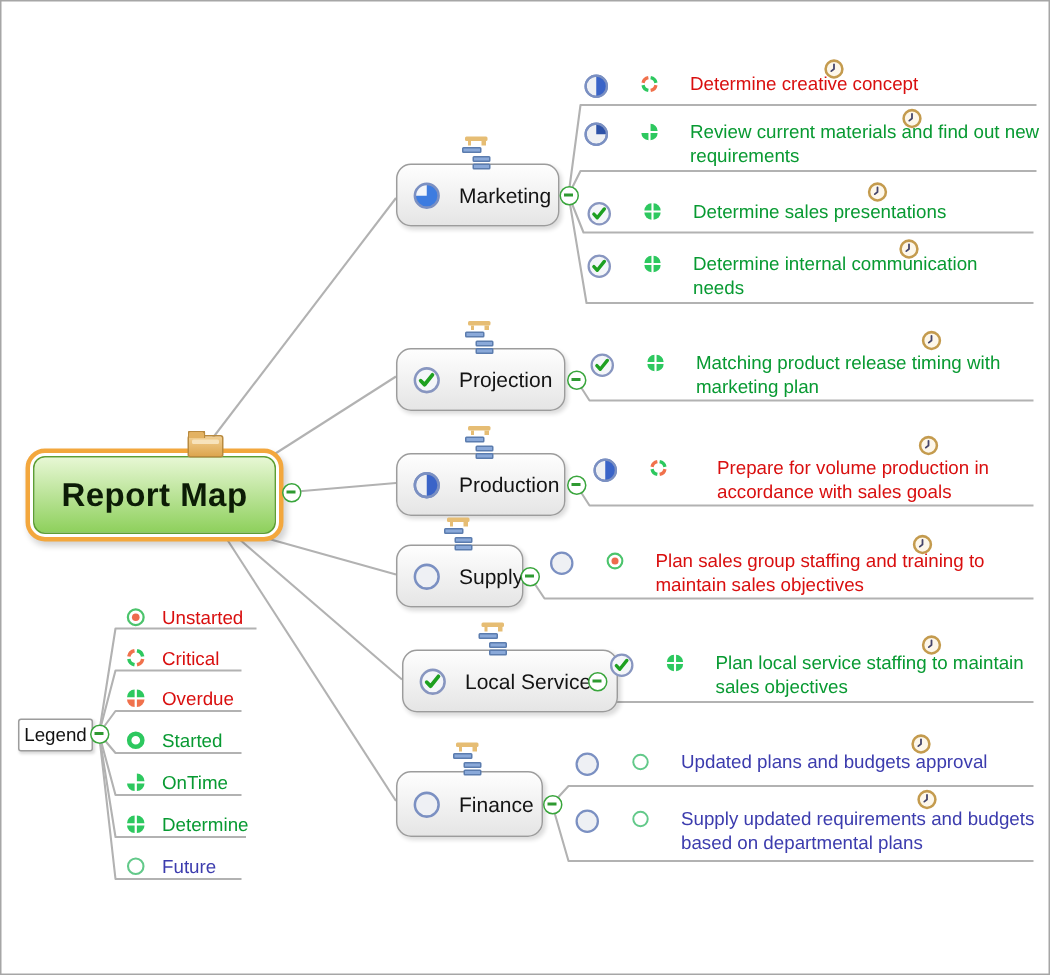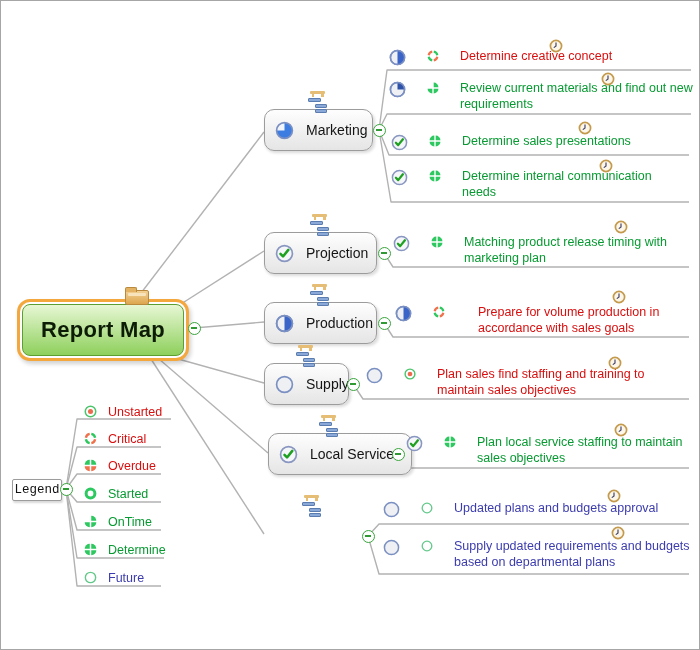--- a/index.html
+++ b/index.html
@@ -27,21 +27,21 @@
   .srow{position:absolute;display:flex;align-items:flex-start;gap:20px;}
   .stext{font-size:12.5px;line-height:15.5px;}
   .c-red{color:#d90f0f}.c-green{color:#089a32}.c-navy{color:#3c3cae}
   .pico{width:19px;height:19px;flex:0 0 auto;}
   .pico.sm{width:17px;height:17px;}
   .sico{width:14px;height:14px;flex:0 0 auto;}
   .clock{position:absolute;width:14px;height:14px;z-index:4;}
   
   .legend-box{position:absolute;left:11px;top:478px;width:48px;height:20px;background:#fff;
          border:1.2px solid #9c9c9c;border-radius:2px;box-shadow:1px 1.5px 2px rgba(0,0,0,.15);
-         display:flex;align-items:center;justify-content:center;font-size:12.5px;color:#111;font-family:Liberation Mono, monospace;}
+         display:flex;align-items:center;justify-content:center;font-size:12.5px;color:#111;}
   .lrow{position:absolute;display:flex;align-items:center;gap:10px;font-size:12.5px;}
   .lico{width:15px;height:15px;flex:0 0 auto;}
   
   .notes{position:absolute;width:24px;height:19px;z-index:3;}
   .notes .bench{position:relative;width:15px;height:3px;background:#e6bd74;margin-left:4px;border-radius:1px;}
   .notes .bench::before,.notes .bench::after{content:"";position:absolute;top:3px;width:2.5px;height:2.5px;background:#e6bd74;}
   .notes .bench::before{left:1.5px}.notes .bench::after{right:1.5px}
   .notes .bar{height:4px;background:#8aa9d9;border:1px solid #5b7cae;border-radius:1px;box-sizing:border-box;}
   .notes .b1{width:13px;margin:4px 0 0 2px;}
   .notes .b2{width:12px;margin:1.6px 0 0 9px;}
@@ -231,20 +231,26 @@
   <div class="minus" style="left:346px;top:377px;"></div>
 
   <div class="topic" style="left:267px;top:432px;width:144px;height:42px;">
     <svg class="pico">
         <use href="#i-check"></use>
       </svg>
     <span class="tlabel">Local Service</span>
   </div>
   <div class="minus" style="left:391px;top:447px;"></div>
 
+  <div class="topic" style="left:263px;top:513px;width:98px;height:44px;">
+    <svg class="pico">
+        <use href="#i-progress-0"></use>
+      </svg>
+    <span class="tlabel">Finance</span>
+  </div>
   <div class="minus" style="left:361px;top:529px;"></div>
 
   <div class="srow" style="left:388px;top:48px;">
     <svg class="pico sm">
         <use href="#i-progress-50"></use>
       </svg>
     <svg class="sico">
         <use href="#i-critical"></use>
       </svg>
     <div class="stext c-red" style="width:210px;">Determine creative concept</div>
@@ -318,21 +324,21 @@
       <use href="#i-clock"></use>
     </svg>
 
   <div class="srow" style="left:365px;top:366px;">
     <svg class="pico sm">
         <use href="#i-progress-0"></use>
       </svg>
     <svg class="sico">
         <use href="#i-unstarted"></use>
       </svg>
-    <div class="stext c-red" style="width:245px;">Plan sales find staffing and training to maintain sales objectives</div>
+    <div class="stext c-red" style="width:245px;">Plan sales group staffing and training to maintain sales objectives</div>
   </div>
   <svg class="clock" style="left:607px;top:355px;">
       <use href="#i-clock"></use>
     </svg>
 
   <div class="srow" style="left:405px;top:434px;">
     <svg class="pico sm">
         <use href="#i-check"></use>
       </svg>
     <svg class="sico">

